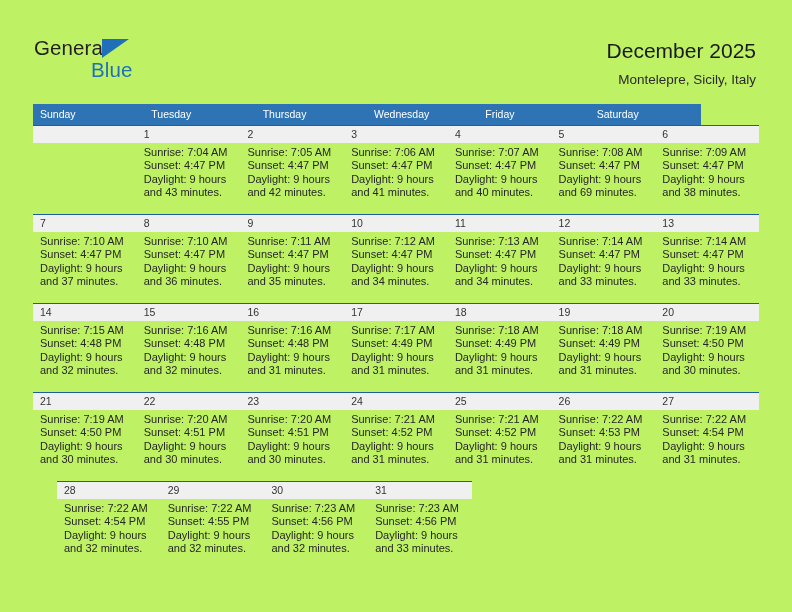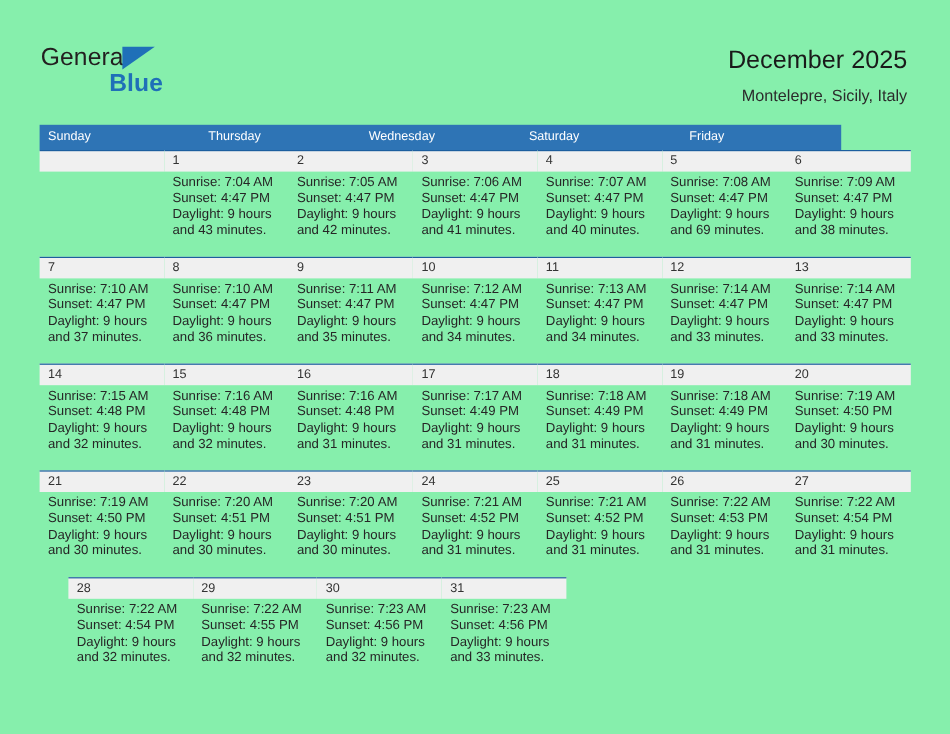--- a/index.html
+++ b/index.html
@@ -9,21 +9,21 @@
     height: 612px;
     background: #ffffff;
     font-family: "Liberation Sans", sans-serif;
     -webkit-font-smoothing: antialiased;
   }
 
   .page {
     position: relative;
     width: 792px;
     height: 612px;
-    background: #86efac;
+    background: #bef264;
     overflow: hidden;
   }
 
   
   .header {
     position: absolute;
     left: 0; top: 0;
     width: 792px;
     height: 100px;
   }
@@ -52,21 +52,20 @@
     border-bottom: 19px solid transparent;
   }
   .logo-blue {
     position: absolute;
     left: 57px;
     top: 22px;
     font-size: 20.5px;
     color: #1f70b8;
     letter-spacing: 0.1px;
     line-height: 24px;
-    font-weight: bold;
   }
 
   .title-block {
     position: absolute;
     right: 36px;
     top: 34px;
     text-align: right;
   }
   .cal-title {
     font-size: 21px;
@@ -174,24 +173,25 @@
       <div class="cal-title">December 2025</div>
       <div class="cal-subtitle">Montelepre, Sicily, Italy</div>
     </div>
 
   </div>
 
   <div class="calendar">
 
     <div class="weekday-row">
       <div class="weekday">Sunday</div>
+      <div class="weekday">Tuesday</div>
       <div class="weekday">Thursday</div>
       <div class="weekday">Wednesday</div>
+      <div class="weekday">Friday</div>
       <div class="weekday">Saturday</div>
-      <div class="weekday">Friday</div>
     </div>
 
     <div id="weeks-container">
         <div class="week-row">
           <div class="day-cell empty">
             <div class="daynum-band">
               <span class="daynum"></span>
             </div>
           </div>
           <div class="day-cell filled">

